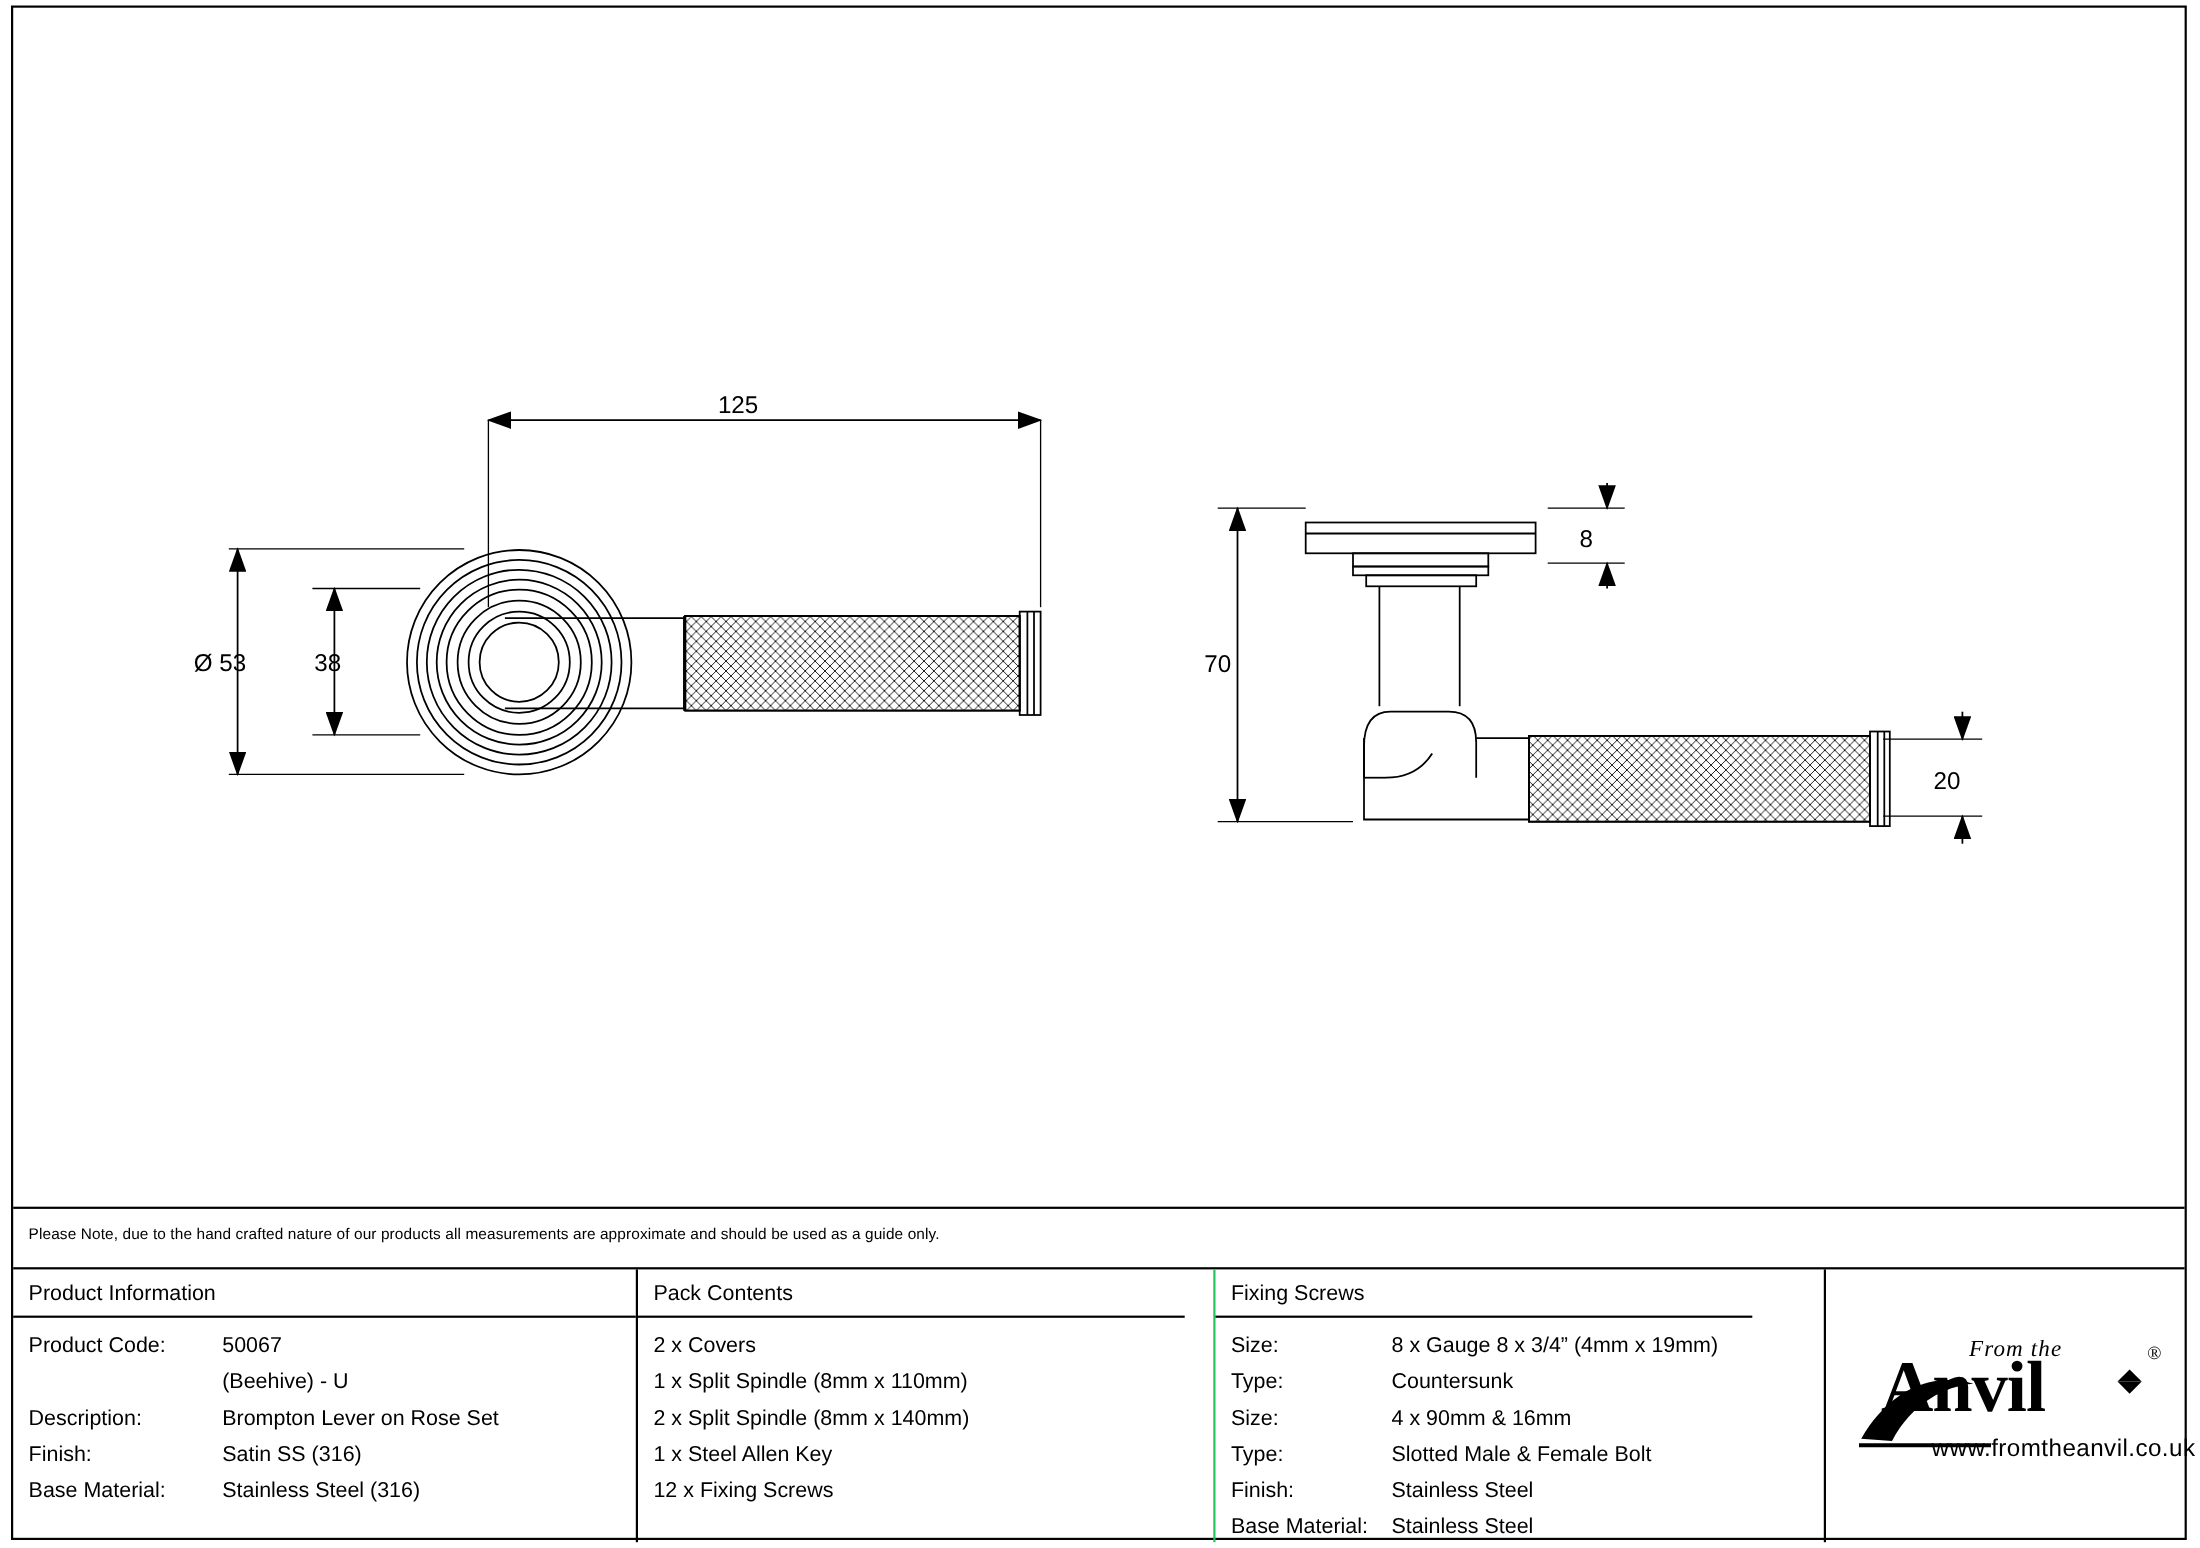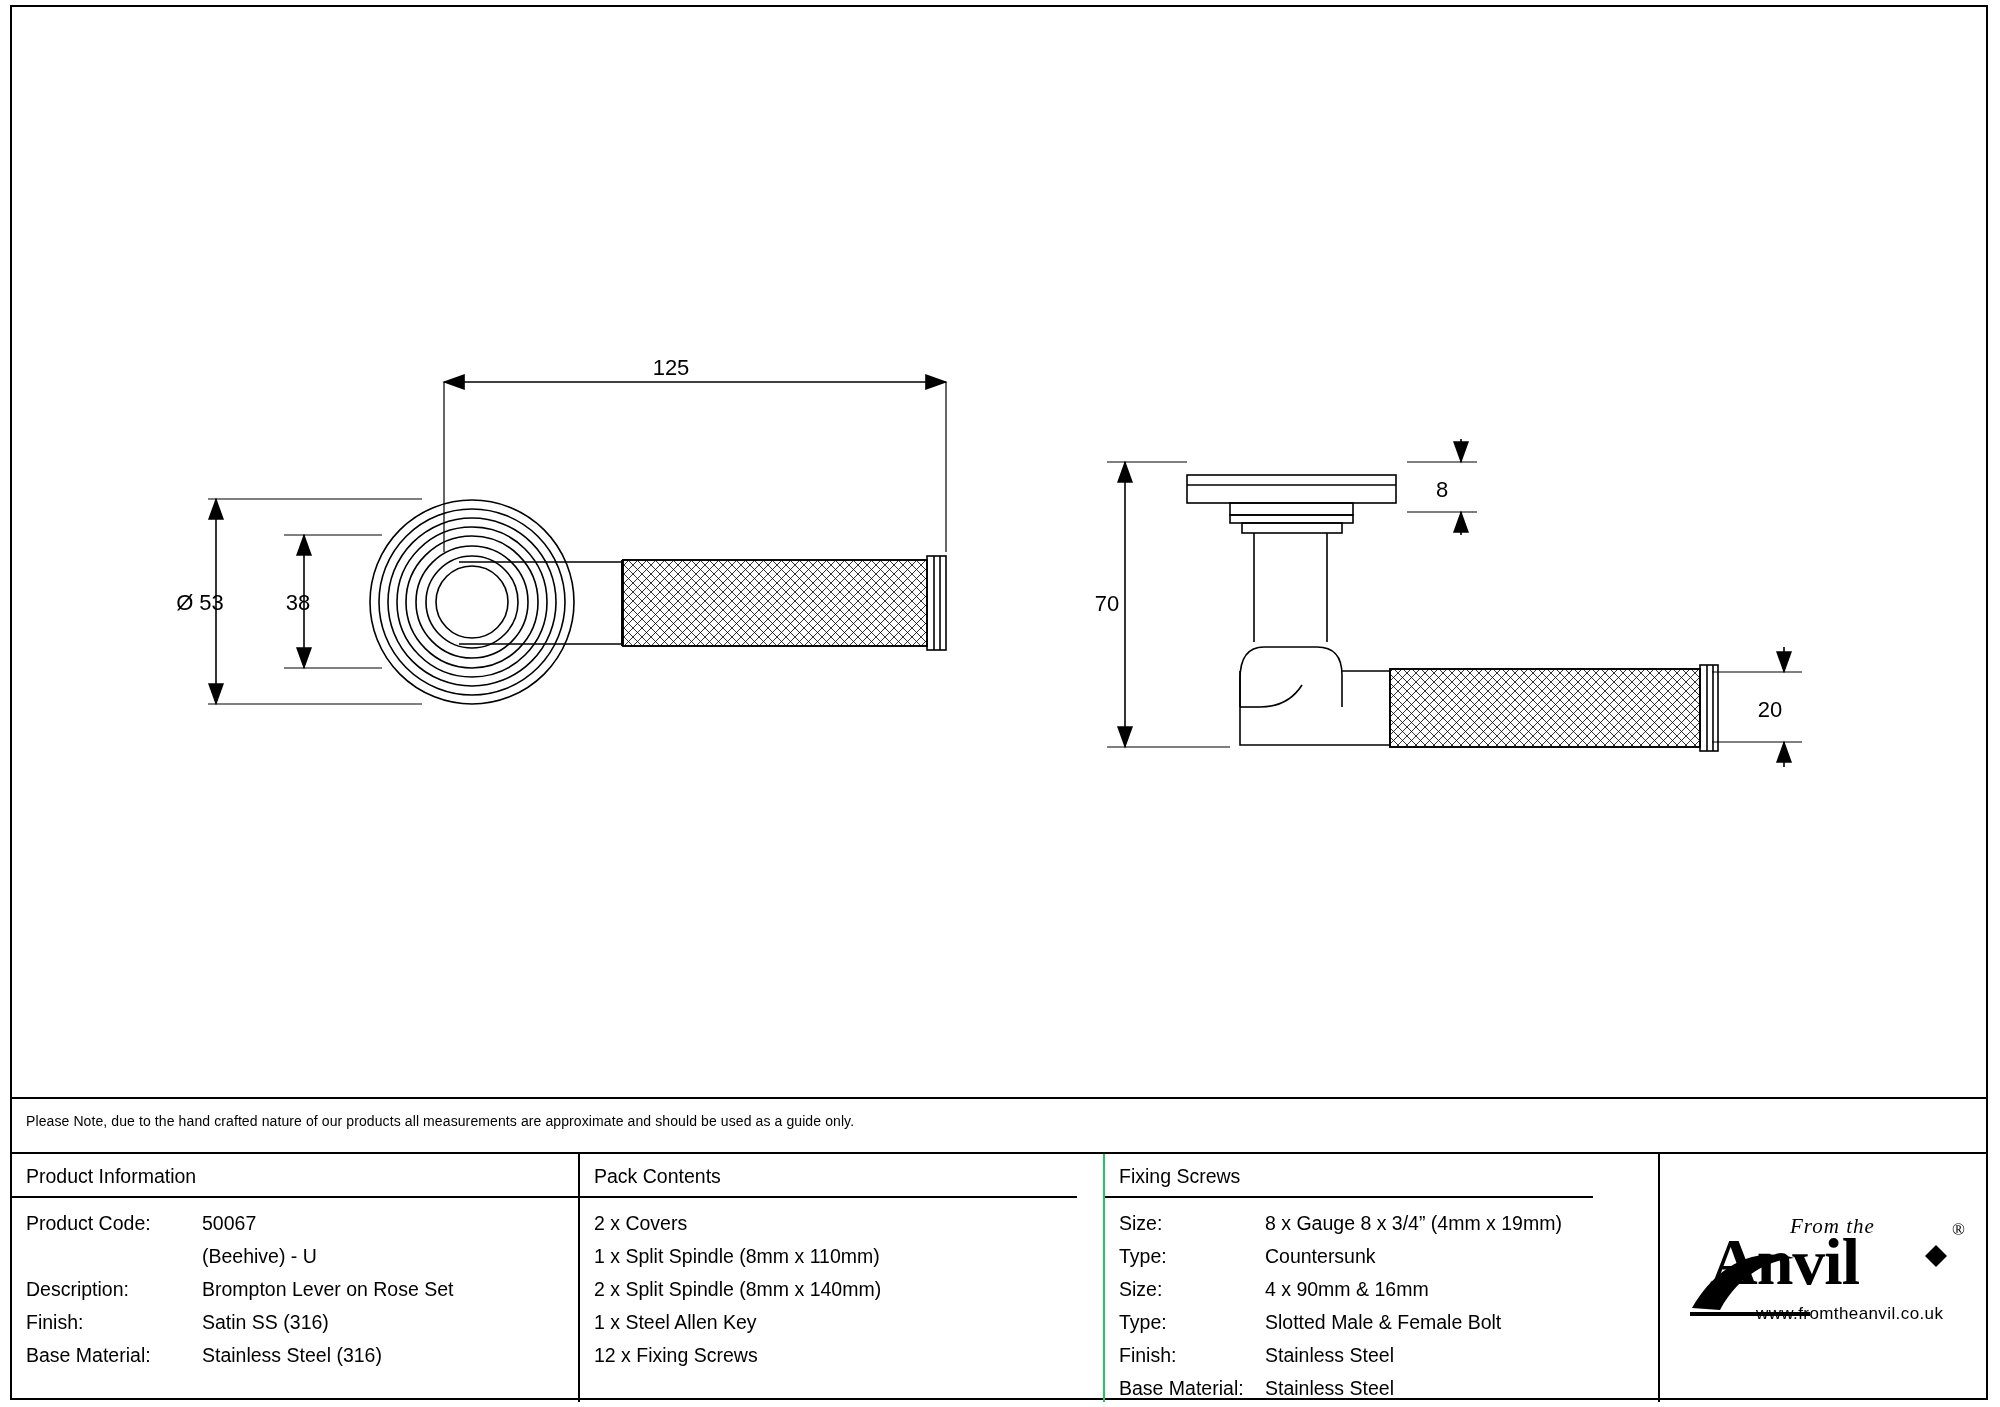--- a/index.html
+++ b/index.html
@@ -150,21 +150,21 @@
     left: 270px;
     top: 8px;
     font-family: "Liberation Serif", serif;
     font-size: 17px;
   }
   .logo-url {
     position: absolute;
     left: 74px;
     top: 92px;
     font-family: "Liberation Sans", sans-serif;
-    font-size: 17px;
+    font-size: 22px;
     letter-spacing: 0.4px;
   }
   .logo-diamond {
     position: absolute;
     left: 243px;
     top: 22px;
     width: 0; height: 0;
     border: 11px solid transparent;
     border-bottom-color: #000;
   }

